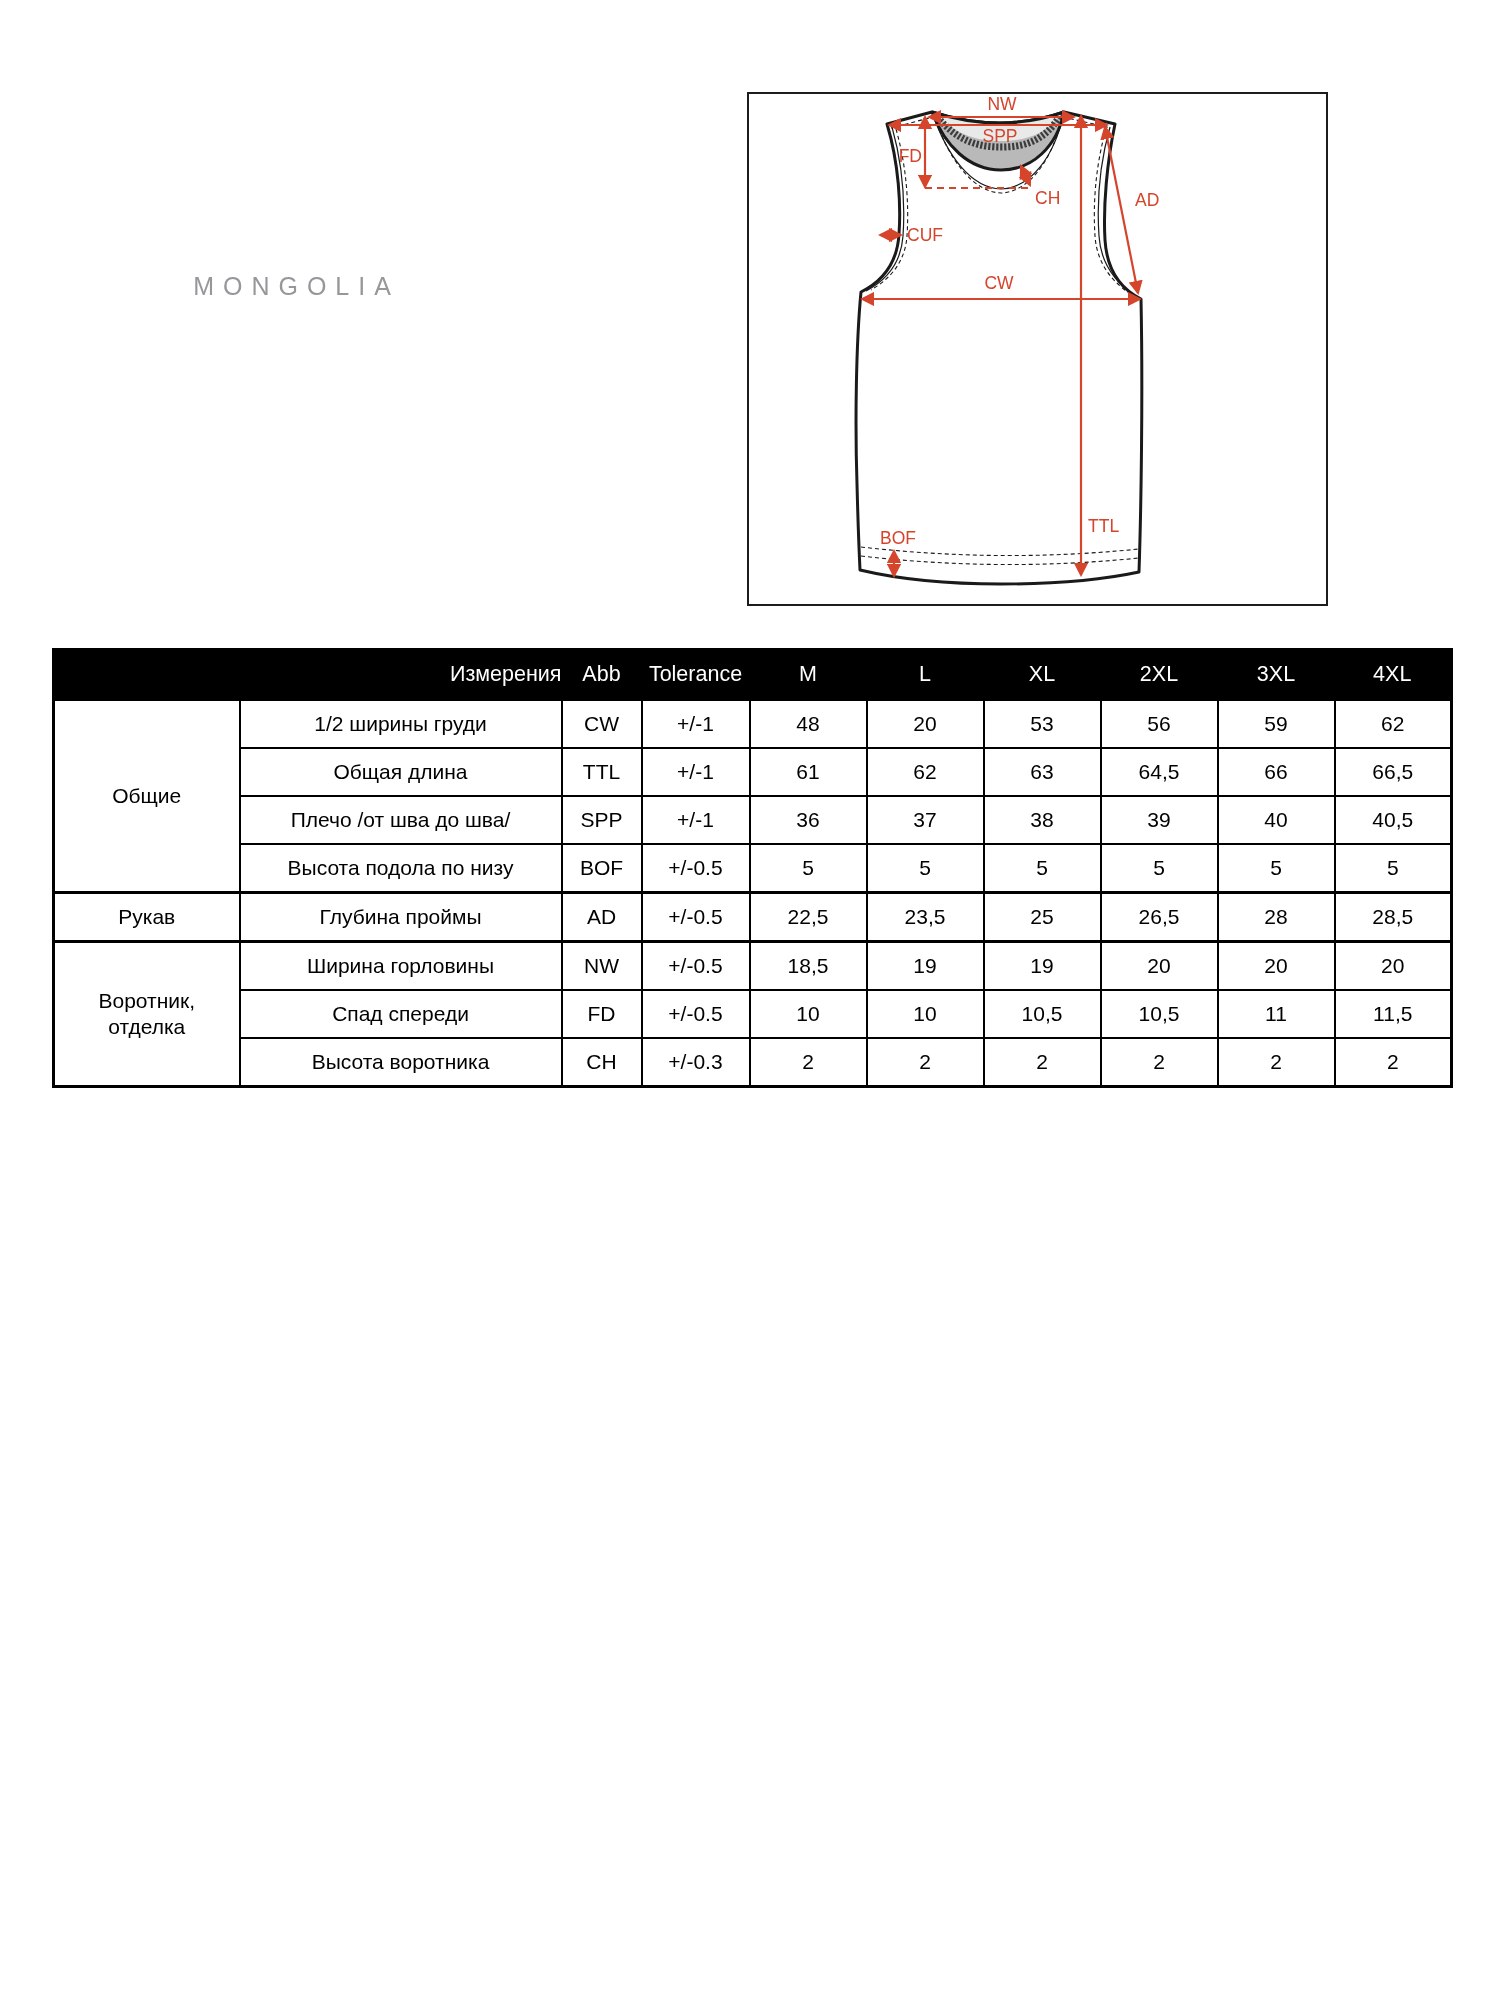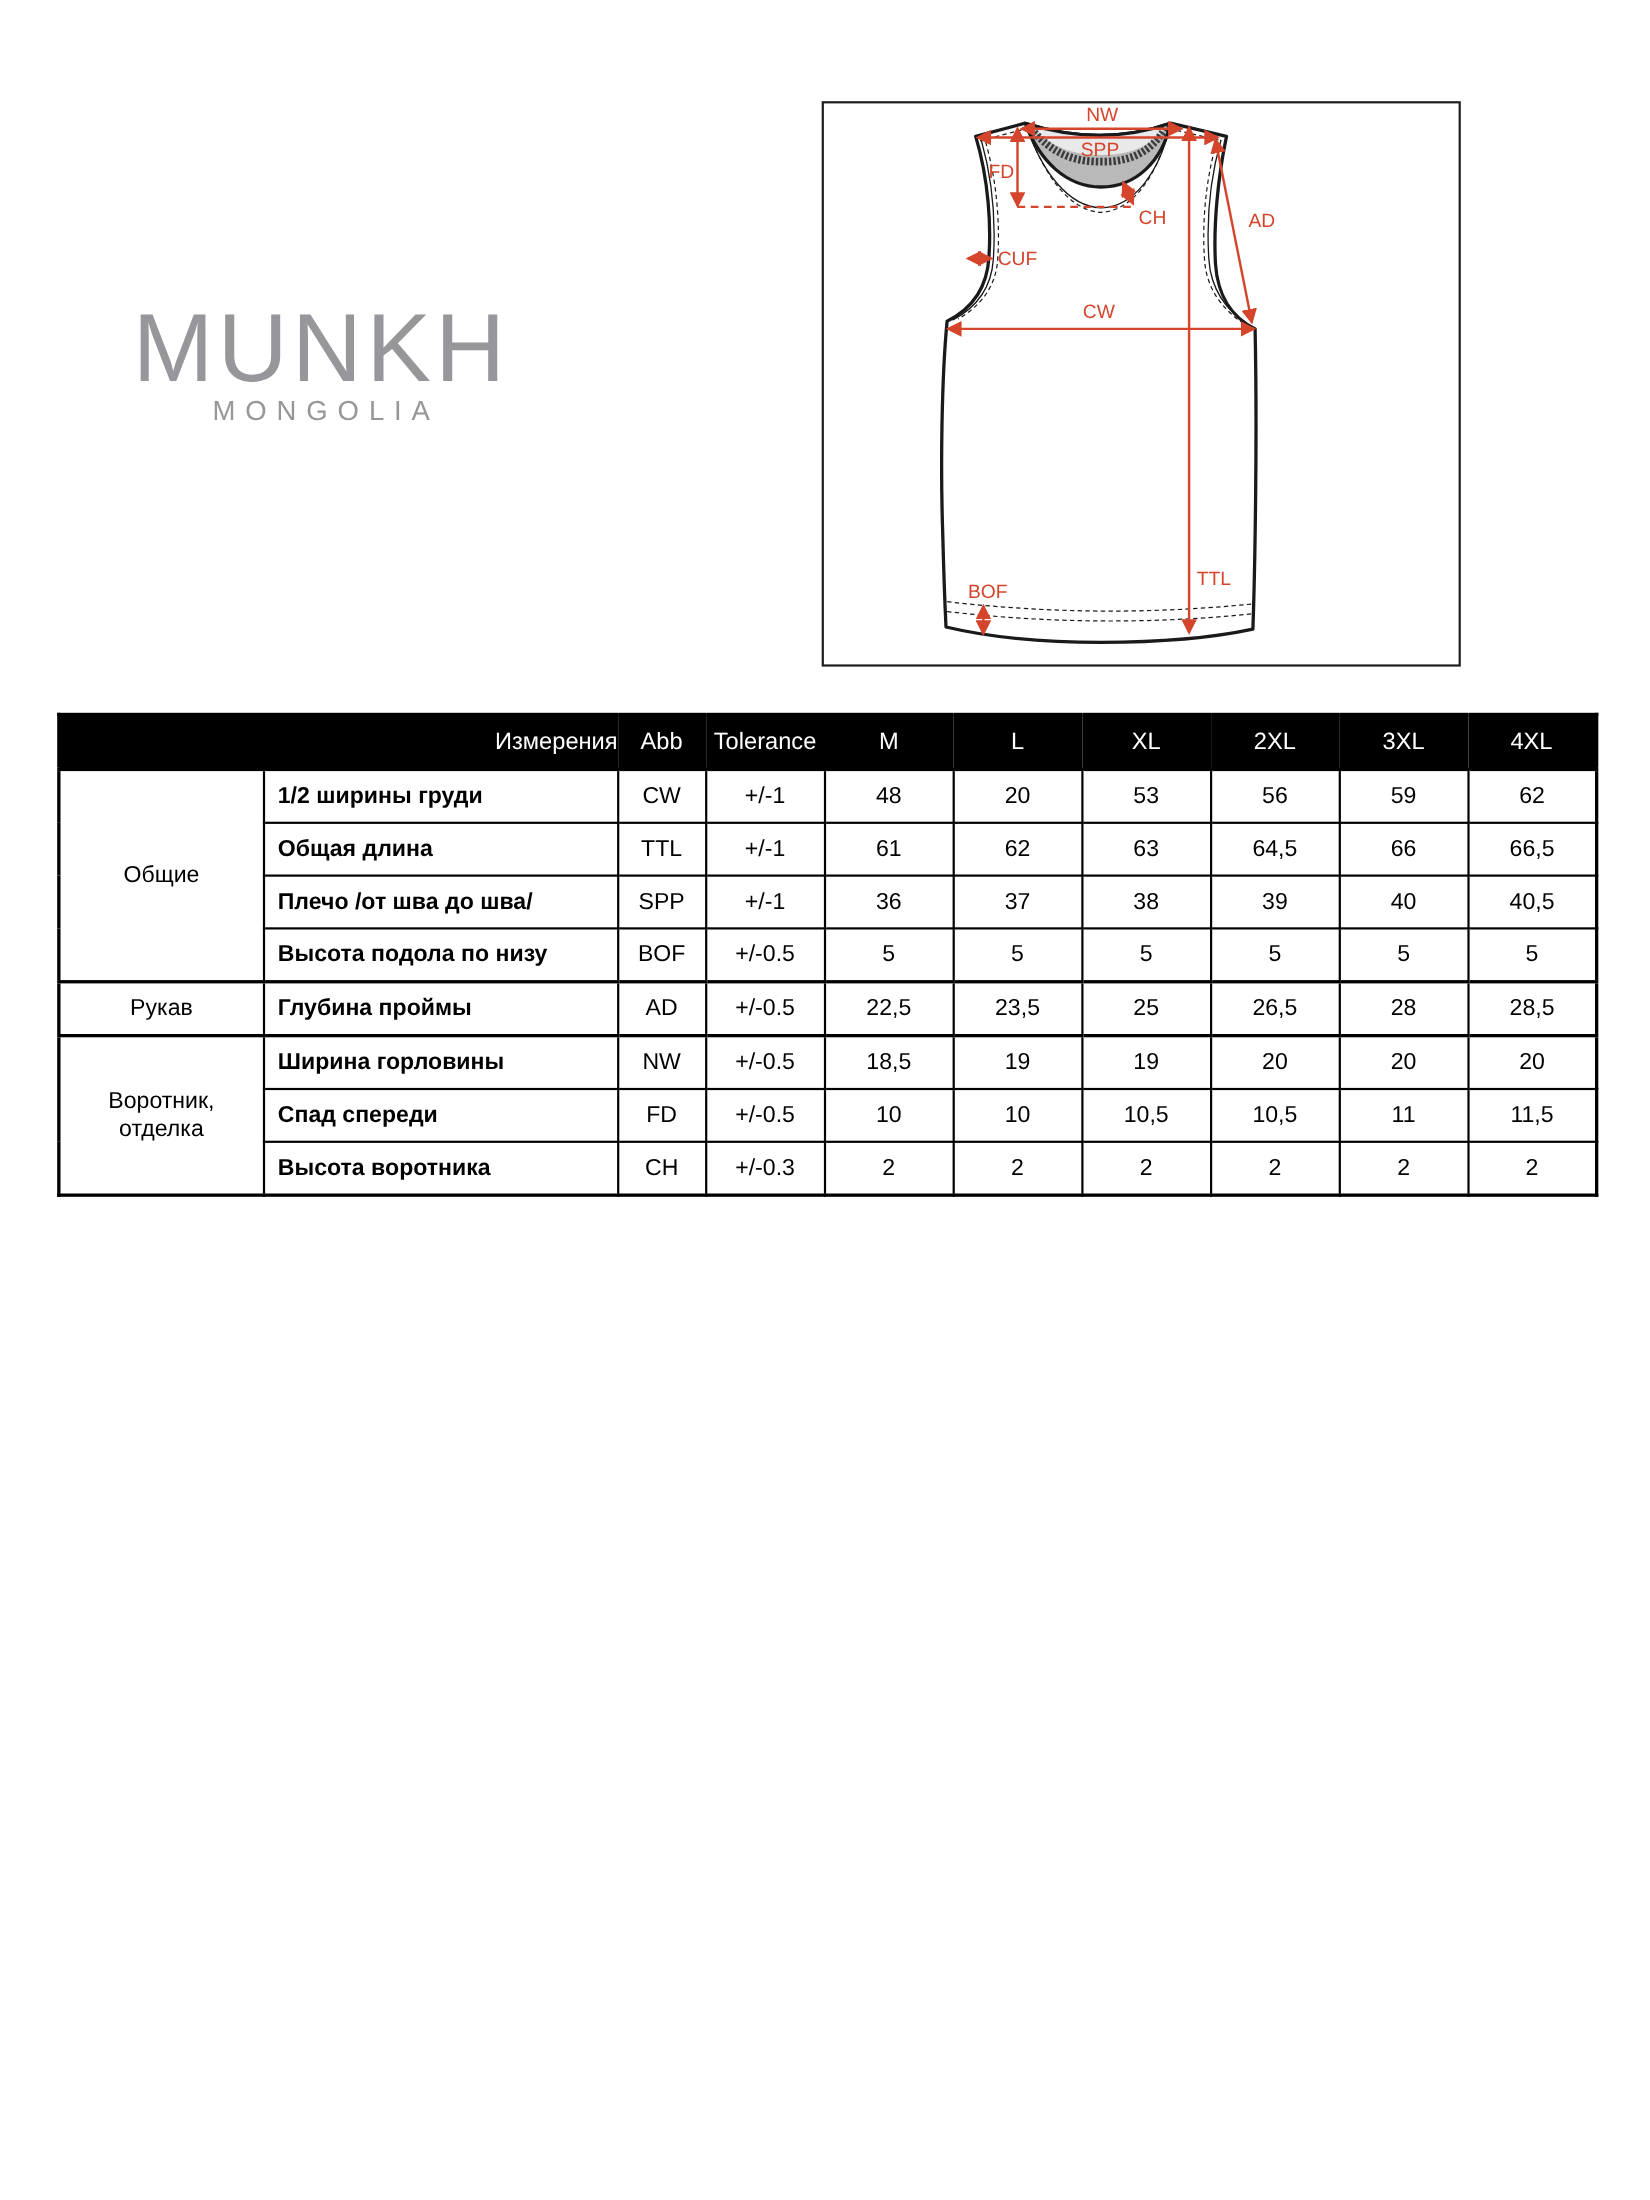--- a/index.html
+++ b/index.html
@@ -25,31 +25,30 @@
 
   
   .size-table{position:absolute;left:52px;top:648px;width:1398px;
               border-collapse:collapse;table-layout:fixed;
               font-size:21px;color:#000;border:3px solid #000;}
   .size-table th{background:#000;color:#fff;font-weight:400;height:47px;
                  font-size:21.5px;padding:0;}
   .size-table th.h-meas{text-align:right;padding-left:28px;}
   .size-table td{border:2px solid #000;height:46px;text-align:center;
                  padding:0;background:#fff;}
-  .size-table td.name{text-align:left;padding:0 12px;font-weight:bold;}
+  .size-table td.name{text-align:center;padding:0 26px;}
   .size-table td.group{padding:0 22px;line-height:1.25;}
   .size-table tr.group-start td{border-top:3px solid #000;}
 </style>
 </head>
 <body>
 
 <div class="page">
 
   <div class="logo">
-    <div class="logo-title">MUNKH</div>
     <div class="logo-sub">MONGOLIA</div>
   </div>
 
   <div class="diagram">
     <svg viewBox="0 0 577 510">
       <defs>
         <marker id="arr" viewBox="0 0 10 10" refX="8.5" refY="5" markerWidth="6.5" markerHeight="6.5" orient="auto-start-reverse">
           <path d="M0,0 L10,5 L0,10 z" fill="#d4452c"></path>
         </marker>
       </defs>

